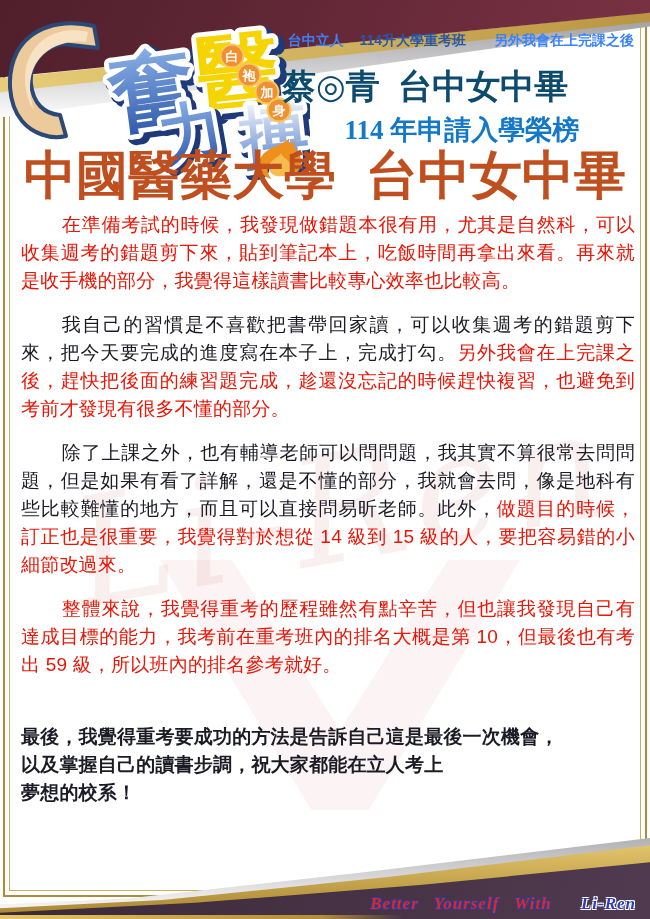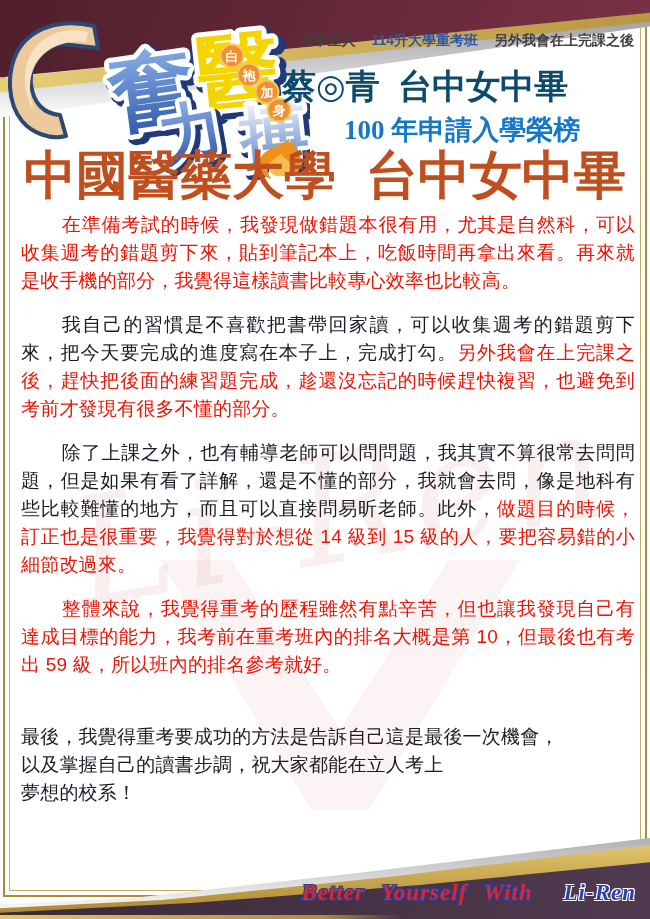--- a/index.html
+++ b/index.html
@@ -31,53 +31,53 @@
   .band-maroon { position:absolute; left:0; top:0; width:100%; height:80px; z-index:3;
     background:linear-gradient(115deg,#4f1f2b,#7a3245);
     clip-path:polygon(0 0,100% 0,100% 16%,0 97%); }
   
   .logo { position:absolute; left:8px; top:20px; z-index:4; }
   .logo text { font-family:"Liberation Sans","DejaVu Sans",sans-serif; font-weight:bold;
     text-anchor:middle; paint-order:stroke; stroke-linejoin:round; }
   
   .tagline { position:absolute; top:32px; right:16px; z-index:5; font-size:14px;
     font-weight:bold; white-space:nowrap; }
-  .tagline .t-red { color:#404040; }
+  .tagline .t-red { color:#3b82f6;margin-left:12px; }
   .tagline .t-blue { color:#2a56a8; margin:12px 12px; }
   .student-line { position:absolute; top:64px; left:282px; z-index:5; white-space:nowrap;
     font-family:"Liberation Serif","DejaVu Serif",serif; font-weight:bold;
     font-size:34px; color:#0c4a6e; word-spacing:10px; }
   .subtitle { position:absolute; top:112px; left:287px; width:350px; text-align:center;
     z-index:5; font-family:"Liberation Serif","DejaVu Serif",serif; font-weight:bold;
     font-size:27px; color:#1478c8; }
   .school-title { position:absolute; top:147px; left:0; width:100%; z-index:5;
     padding:0 24px; box-sizing:border-box; display:flex; justify-content:space-between;
     font-family:"Liberation Serif","DejaVu Serif",serif; font-weight:bold;
     font-size:52px; line-height:1.1; color:#bf4f1f; }
   
   .article { position:absolute; top:211px; left:21px; right:15px; z-index:2;
     font-size:19px; line-height:28px; letter-spacing:0.2px; text-align:justify; }
   .article p { margin:0 0 16px 0; text-indent:2.15em; }
-  .article p.p-last { white-space:pre-line; }
+  .article p.p-last { white-space:pre-line;font-weight:bold; }
   .seg-dark { color:#1b1b26; }
   .seg-red { color:#ea1506; }
   
   .sw { position:absolute; left:0; bottom:0; width:100%; height:90px; z-index:6; }
   .sw-silver { background:linear-gradient(to bottom,#a9a9ad,#ffffff);
     clip-path:polygon(0 84%,20% 77%,55% 49%,100% 10%,100% 30%,55% 63%,22% 86%,0 94%); }
   .sw-gold { background:linear-gradient(to bottom,#eed27a,#a8842e);
     clip-path:polygon(0 88%,25% 79%,60% 53%,100% 18%,100% 43%,60% 70%,25% 90%,0 97%); }
   .sw-purple { background:linear-gradient(105deg,#3a2937,#503a50);
     clip-path:polygon(0 93%,30% 82%,65% 62%,100% 37%,100% 100%,0 100%); }
   .sw-goldline { position:absolute; left:0; bottom:0; width:62%; height:4px; z-index:7;
     background:linear-gradient(to right,#e6c668,#b08c3c 80%,rgba(176,140,60,0)); }
   
-  .slogan { position:absolute; right:14px; bottom:13px; z-index:8; white-space:nowrap;
+  .slogan { position:absolute; right:14px; bottom:5px; z-index:8; white-space:nowrap;
     font-family:"Liberation Serif","DejaVu Serif",serif; font-style:italic;
-    font-weight:bold; font-size:23px; letter-spacing:1px; word-spacing:10px; }
+    font-weight:bold; font-size:17px; letter-spacing:1px; word-spacing:10px; }
   .slogan-red { color:#e42525;
     text-shadow:-1px -1px 0 #283f96,1px -1px 0 #283f96,-1px 1px 0 #283f96,1px 1px 0 #283f96; }
   .slogan-blue { color:#2b3eb5; margin-left:14px;
     text-shadow:-1px -1px 0 #ffffff,1px -1px 0 #ffffff,-1px 1px 0 #ffffff,1px 1px 0 #ffffff; }
 </style>
 </head>
 <body>
 
 <div class="page">
 
@@ -145,21 +145,21 @@
   </svg>
 
   <div class="tagline">
     <span class="t-red">台中立人</span>
     <span class="t-blue">114升大學重考班</span>
     <span class="t-red">另外我會在上完課之後</span>
   </div>
 
   <div class="student-line">蔡◎青 台中女中畢</div>
 
-  <div class="subtitle">100 年申請入學榮榜</div>
+  <div class="subtitle">114 年申請入學榮榜</div>
 
   <div class="school-title">
     <span>中國醫藥大學</span>
     <span>台中女中畢</span>
   </div>
 
   <div class="article">
     <p>
       <span class="seg-red">在準備考試的時候，我發現做錯題本很有用，尤其是自然科，可以收集週考的錯題剪下來，貼到筆記本上，吃飯時間再拿出來看。再來就是收手機的部分，我覺得這樣讀書比較專心效率也比較高。</span>
     </p>

